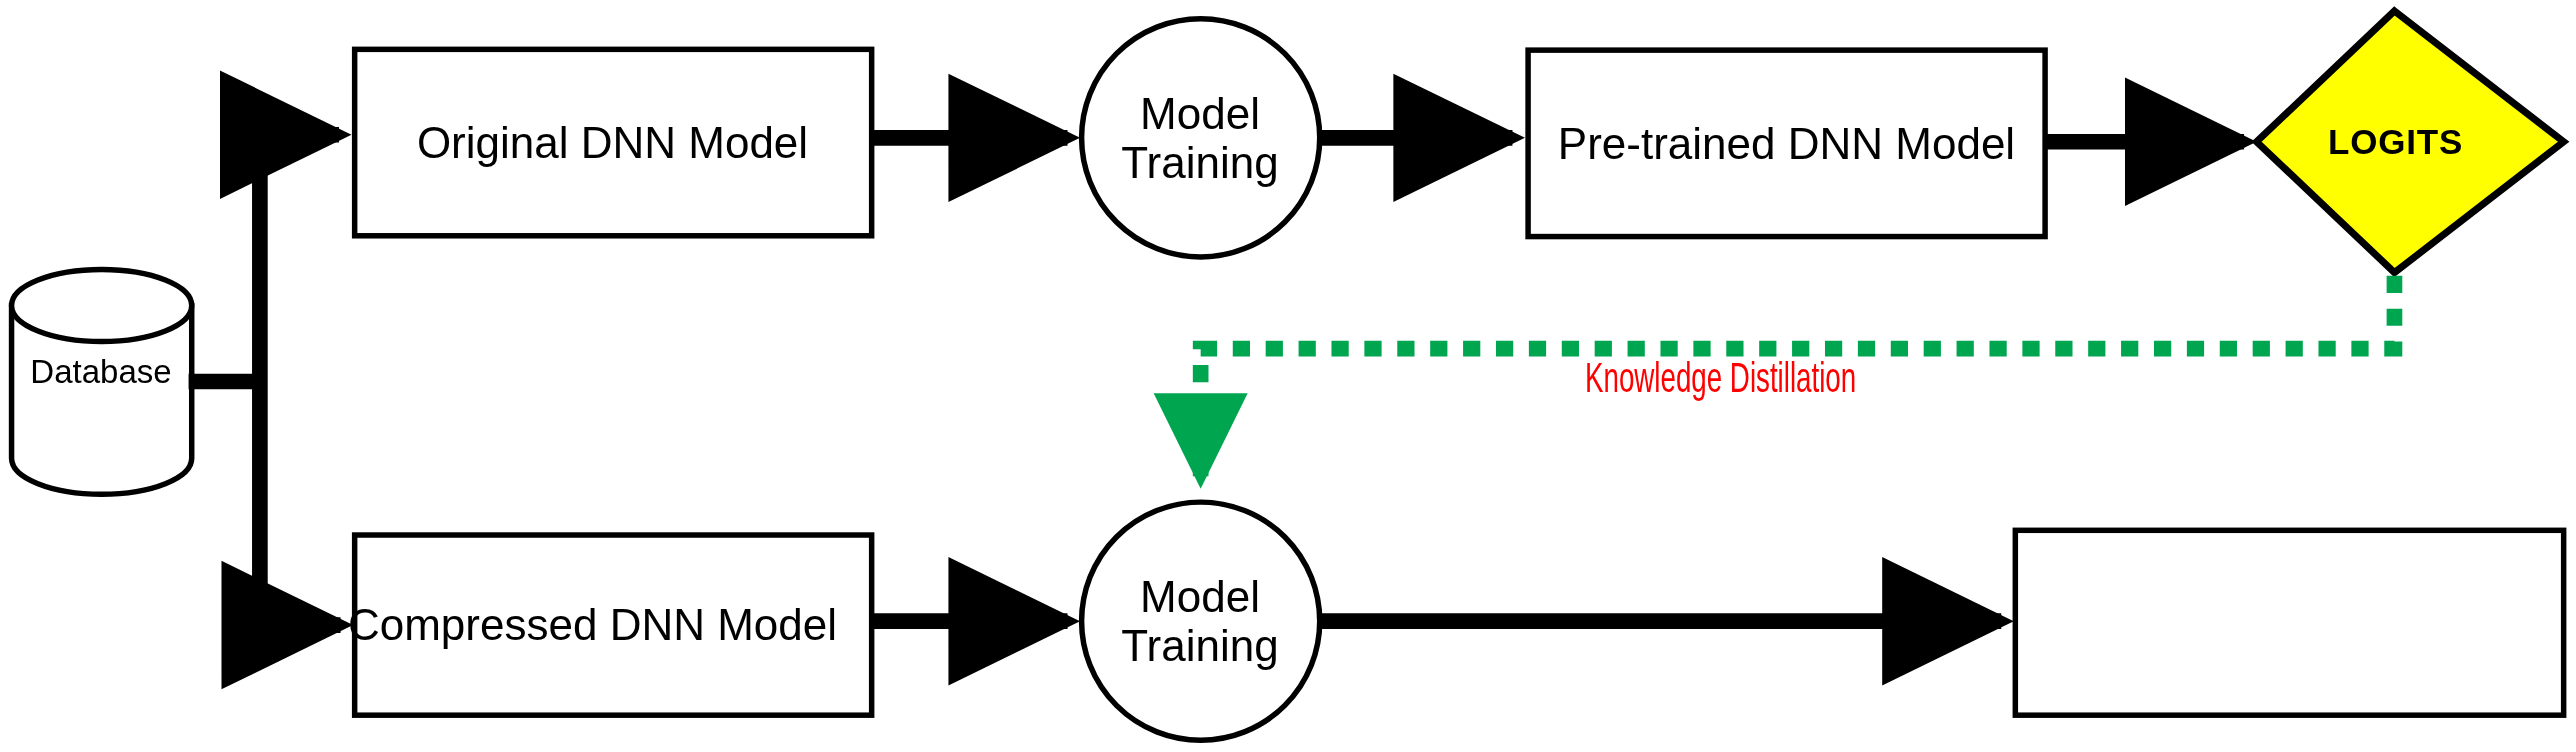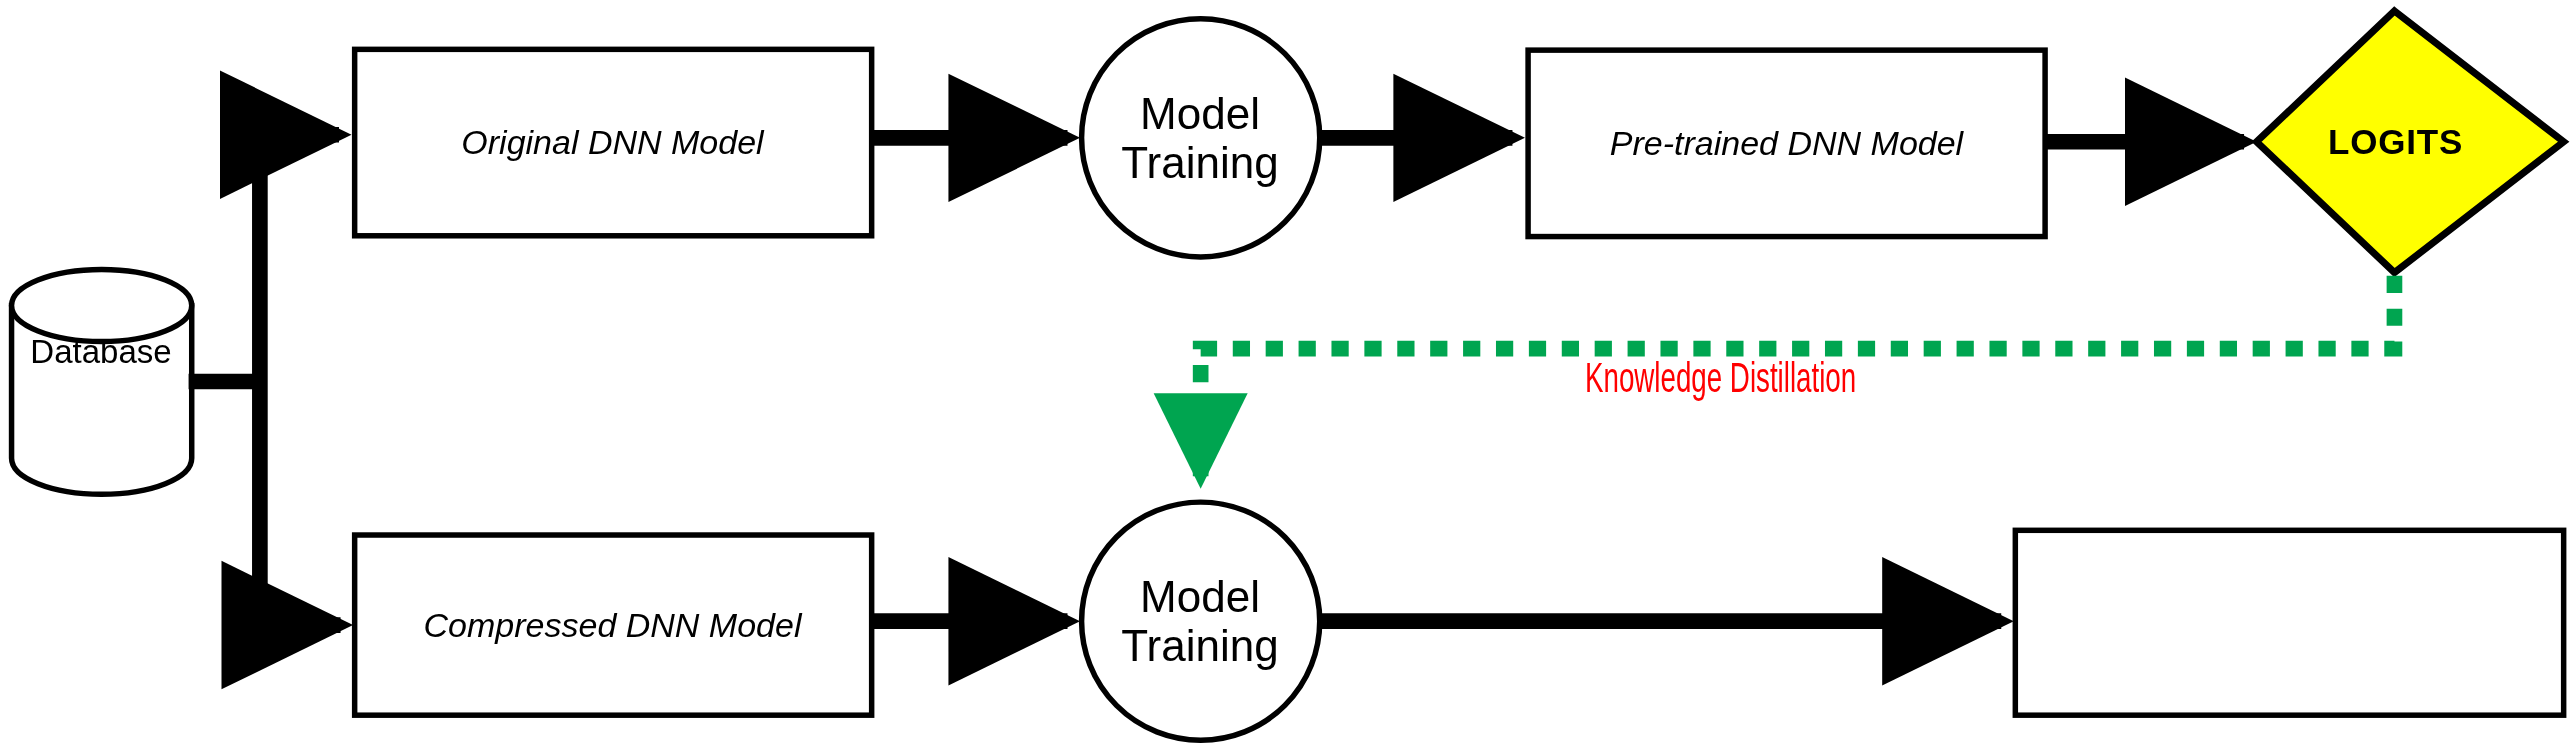--- a/index.html
+++ b/index.html
@@ -27,21 +27,21 @@
     display: flex;
     align-items: center;
     justify-content: center;
     text-align: center;
     color: #000000;
     font-family: "Liberation Sans", sans-serif;
     line-height: 1.12;
     pointer-events: none;
     white-space: pre-line;
   }
-  .box-label { font-size: 34px; font-style: italic; }
+  .box-label { font-size: 44px; }
   .circle-label { font-size: 44px; }
   .db-label { font-size: 33px; }
   .diamond-label {
     font-size: 35px;
     font-weight: bold;
     letter-spacing: 0.8px;
   }
   .edge-label {
     position: absolute;
     font-family: "Liberation Sans", sans-serif;
@@ -102,32 +102,32 @@
     <rect x="2572" y="677" width="700" height="236" fill="#ffffff" stroke="#000000" stroke-width="7"></rect>
 
     <line x1="1112" y1="793" x2="1362" y2="793" stroke="#000000" stroke-width="20" marker-end="url(#arrow-black)"></line>
     <line x1="1684" y1="793" x2="2554" y2="793" stroke="#000000" stroke-width="20" marker-end="url(#arrow-black)"></line>
 
     <g>
       <path d="M3056,352 L3056,445 L1532,445 L1532,608" fill="none" stroke="#00a550" stroke-width="20" stroke-dasharray="22 20" stroke-linecap="butt" marker-end="url(#arrow-green)"></path>
     </g>
   </svg>
 
-  <div class="node-label db-label" style="left:11px; top:325px; width:180px; height:55px;text-align:right;">Database</div>
+  <div class="node-label db-label" style="left:11px; top:345px; width:180px; height:55px;text-align:right;">Database</div>
 
   <div class="node-label box-label" style="left:354px; top:49px; width:517px; height:187px;">Original DNN Model</div>
 
   <div class="node-label circle-label" style="left:1081px; top:19px; width:238px; height:238px;">Model
 Training</div>
 
   <div class="node-label box-label" style="left:1528px; top:50px; width:517px; height:187px;">Pre-trained DNN Model</div>
 
   <div class="node-label diamond-label" style="left:2270px; top:114px; width:251px; height:55px;">LOGITS</div>
 
-  <div class="node-label box-label" style="left:354px; top:535px; width:517px; height:180px;">Compressed DNN Model</div>
+  <div class="node-label box-label" style="left:334px; top:535px; width:517px; height:180px;">Compressed DNN Model</div>
 
   <div class="node-label circle-label" style="left:1081px; top:502px; width:238px; height:238px;">Model
 Training</div>
 
 
   <div class="edge-label" style="left:1585px; top:354px;">Knowledge Distillation</div>
 
 </div>
 
 

